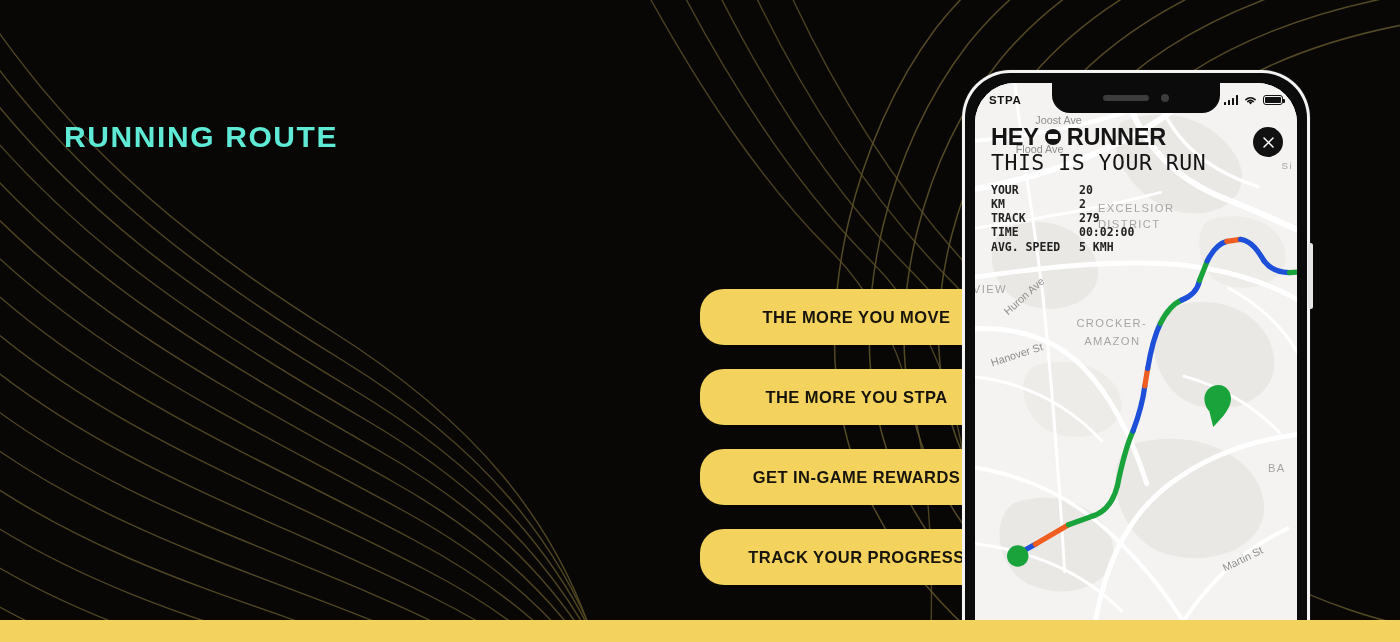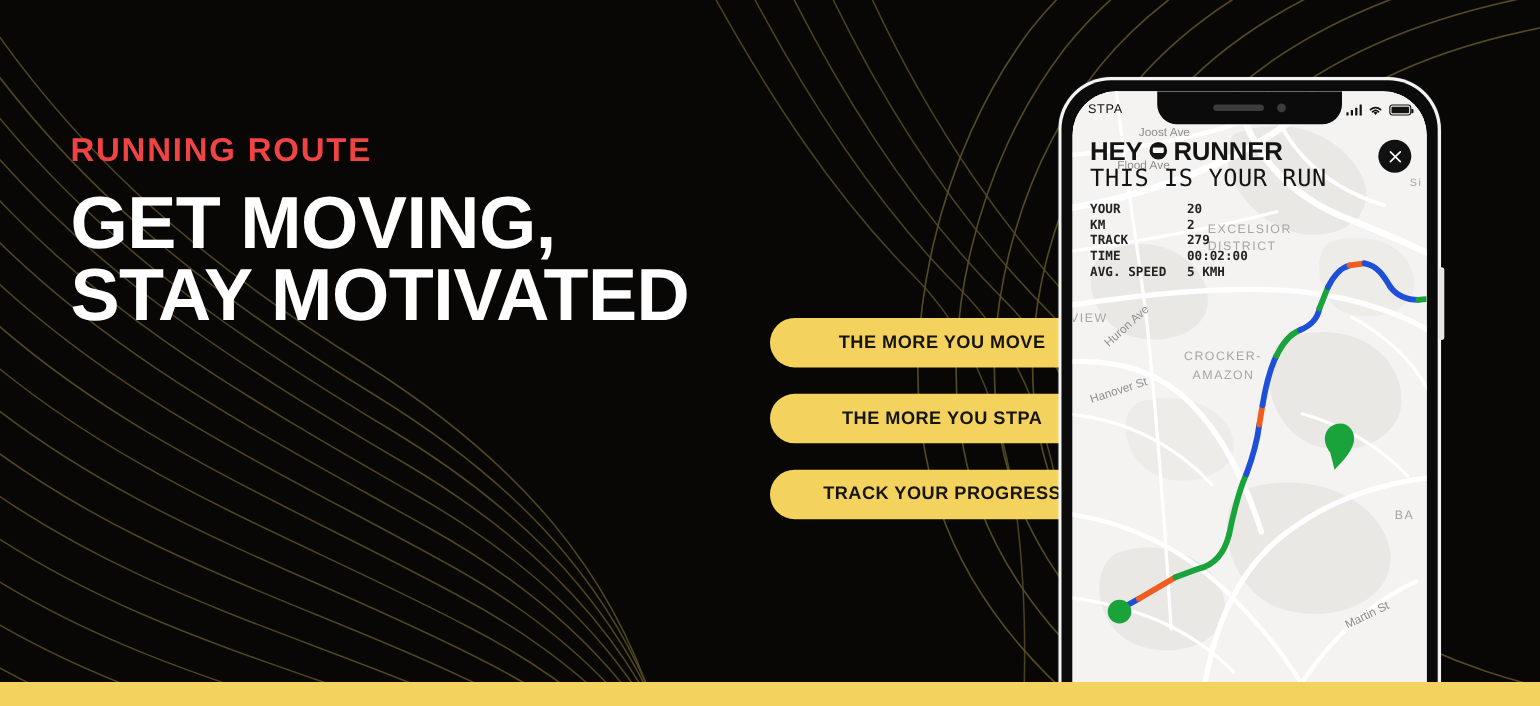--- a/index.html
+++ b/index.html
@@ -7,31 +7,31 @@
   .stage{
     position:relative;width:1400px;height:642px;overflow:hidden;
     background:#080706;
     font-family:"Liberation Sans","DejaVu Sans",sans-serif;
   }
   
   .bg-contours{position:absolute;inset:0;width:1400px;height:642px;}
   
   .copy{position:absolute;left:64px;top:122px;width:620px;}
   .eyebrow{
-    color:#ef4444;font-size:30px;font-weight:bold;letter-spacing:1.6px;
+    color:#5eead4;font-size:30px;font-weight:bold;letter-spacing:1.6px;
     line-height:1;margin:0 0 18px 0;
   }
   .headline{
     color:#ffffff;font-size:67px;font-weight:bold;line-height:.99;
     letter-spacing:-0.5px;margin:0;white-space:pre-line;
   }
   
   .pills{position:absolute;left:700px;top:289px;width:313px;}
   .pill{
-    height:45px;border-radius:24px;background:#F3D35D;
+    height:56px;border-radius:24px;background:#F3D35D;
     display:flex;align-items:center;justify-content:center;
     color:#16140c;font-size:16.5px;font-weight:bold;letter-spacing:.45px;
     margin-bottom:24px;cursor:pointer;user-select:none;
   }
   .pill:last-child{margin-bottom:0;}
   
   .phone{
     position:absolute;left:962px;top:70px;width:348px;height:572px;
     border-radius:48px 48px 0 0;background:#0b0b0b;
     border:3px solid #f4f4f4;border-bottom:none;
@@ -52,21 +52,21 @@
     border-radius:0 0 18px 18px;z-index:6;
     display:flex;align-items:center;justify-content:center;gap:12px;
   }
   .notch .speaker{width:46px;height:6px;border-radius:3px;background:#3c3c3c;}
   .notch .cam{width:8px;height:8px;border-radius:50%;background:#3c3c3c;}
   .statusbar{
     position:absolute;left:0;right:0;top:0;height:30px;z-index:5;
     display:flex;align-items:center;justify-content:space-between;
     padding:4px 14px 0 14px;color:#121212;
   }
-  .status-carrier{font-size:11.5px;font-weight:normal;letter-spacing:.7px;}
+  .status-carrier{font-size:11.5px;font-weight:bold;letter-spacing:.7px;}
   .status-icons{display:flex;align-items:center;gap:5px;}
   .bars{display:flex;align-items:flex-end;gap:1.5px;height:10px;}
   .bars i{display:block;width:2.5px;background:#121212;border-radius:.5px;}
   .bars i:nth-child(1){height:3px;}
   .bars i:nth-child(2){height:5px;}
   .bars i:nth-child(3){height:7.5px;}
   .bars i:nth-child(4){height:10px;}
   .batt{
     width:20px;height:10px;border:1.4px solid #121212;border-radius:3px;
     position:relative;
@@ -162,30 +162,31 @@
                C 930,510 1010,600 1140,680 C 1250,746 1390,772 1430,778"></path>
       <path d="M1430,-180 C 1244,-142 1062,-74 968,44 C 886,150 854,302 876,408
                C 898,526 984,620 1120,704 C 1236,774 1390,802 1430,808"></path>
       <path d="M1430,-214 C 1230,-172 1034,-98 936,28 C 852,140 818,304 842,416
                C 866,542 958,640 1100,728 C 1222,802 1390,832 1430,838"></path>
     </g>
   </svg>
 
   <div class="copy">
     <div class="eyebrow">RUNNING ROUTE</div>
-    <h1 class="headline">GET MOVING,
-STAY MOTIVATED</h1>
   </div>
 
   <div class="pills">
     <div class="pill">
       <span>THE MORE YOU MOVE</span>
     </div>
     <div class="pill">
       <span>THE MORE YOU STPA</span>
+    </div>
+    <div class="pill">
+      <span>GET IN-GAME REWARDS</span>
     </div>
     <div class="pill">
       <span>TRACK YOUR PROGRESS</span>
     </div>
   </div>
 
   <div class="phone">
     <div class="phone-btn-right"></div>
     <div class="screen">
 

